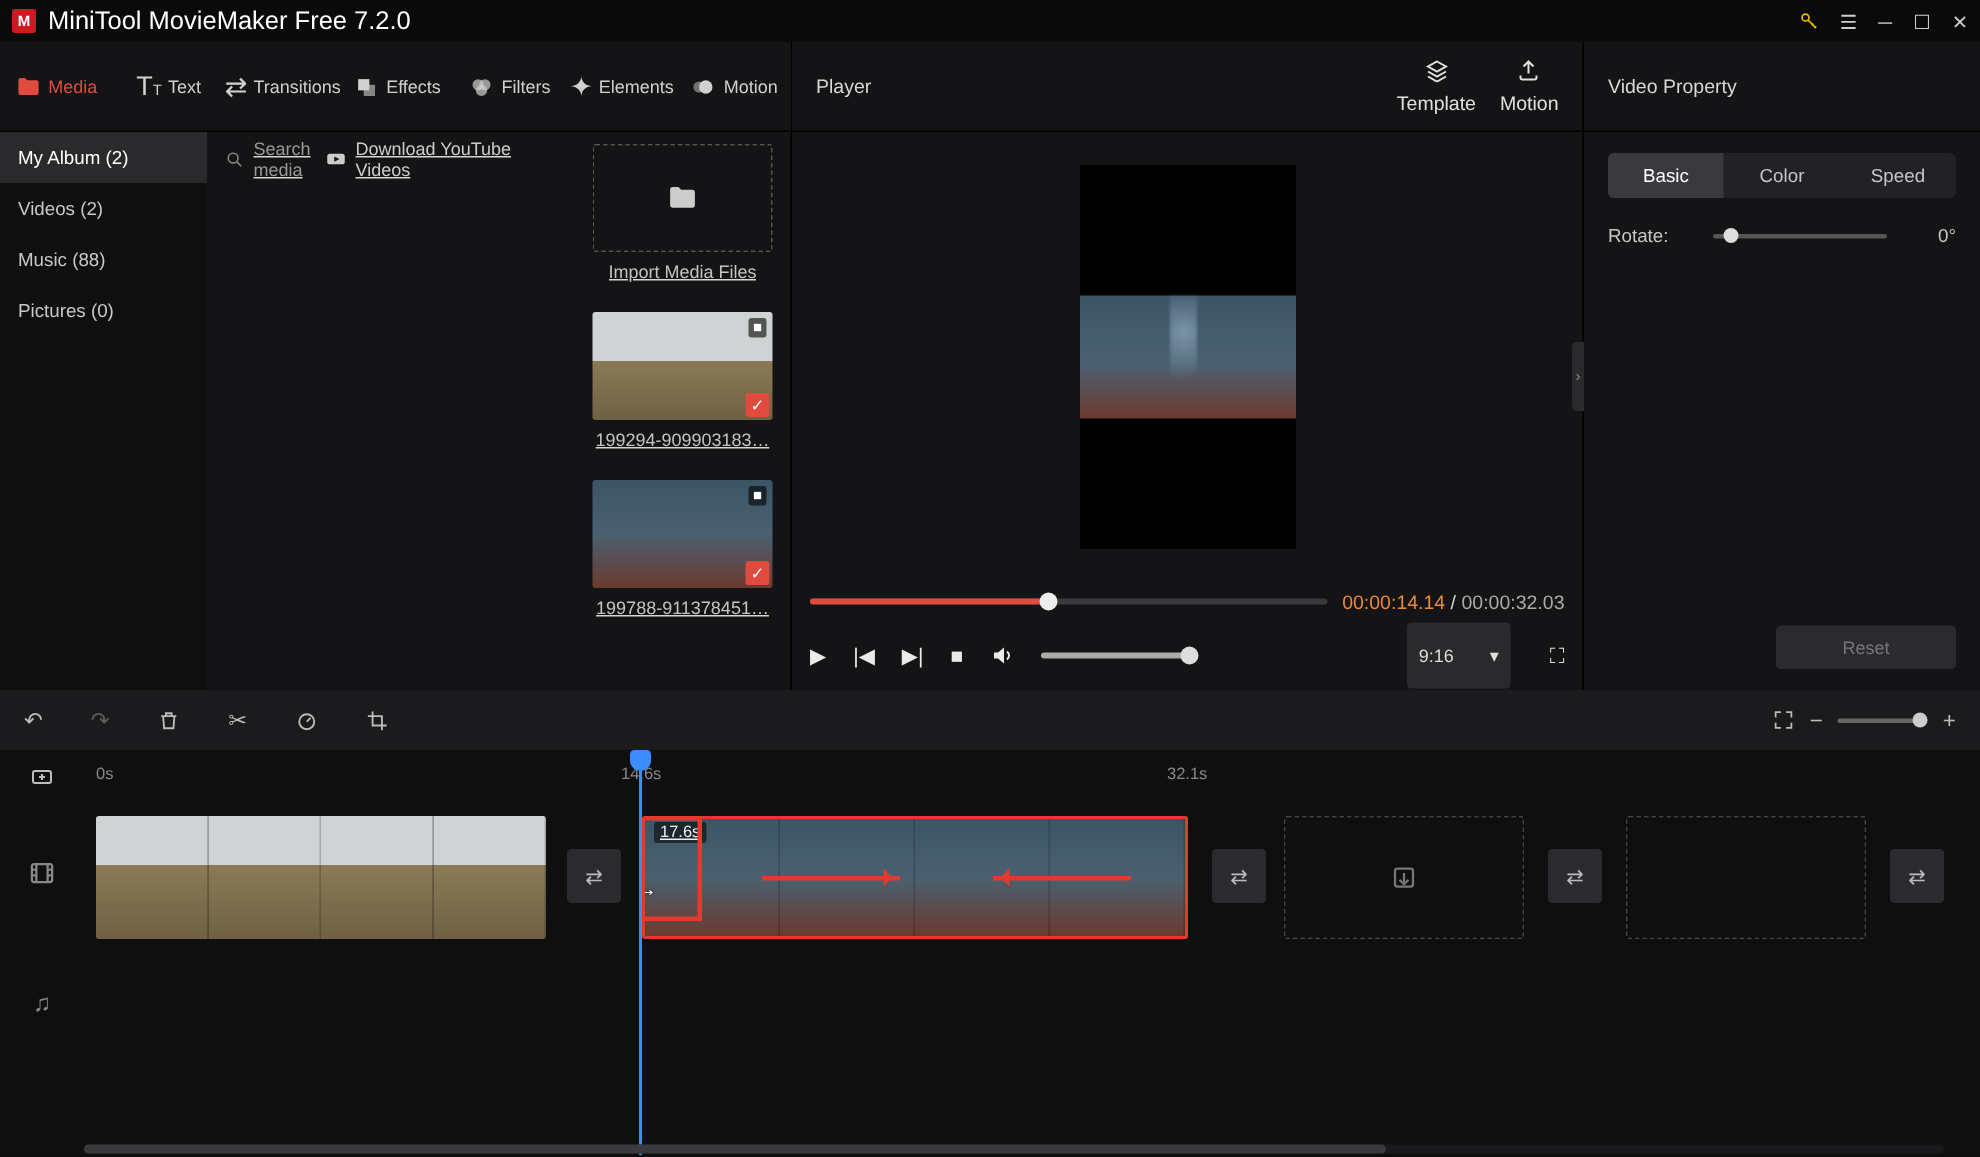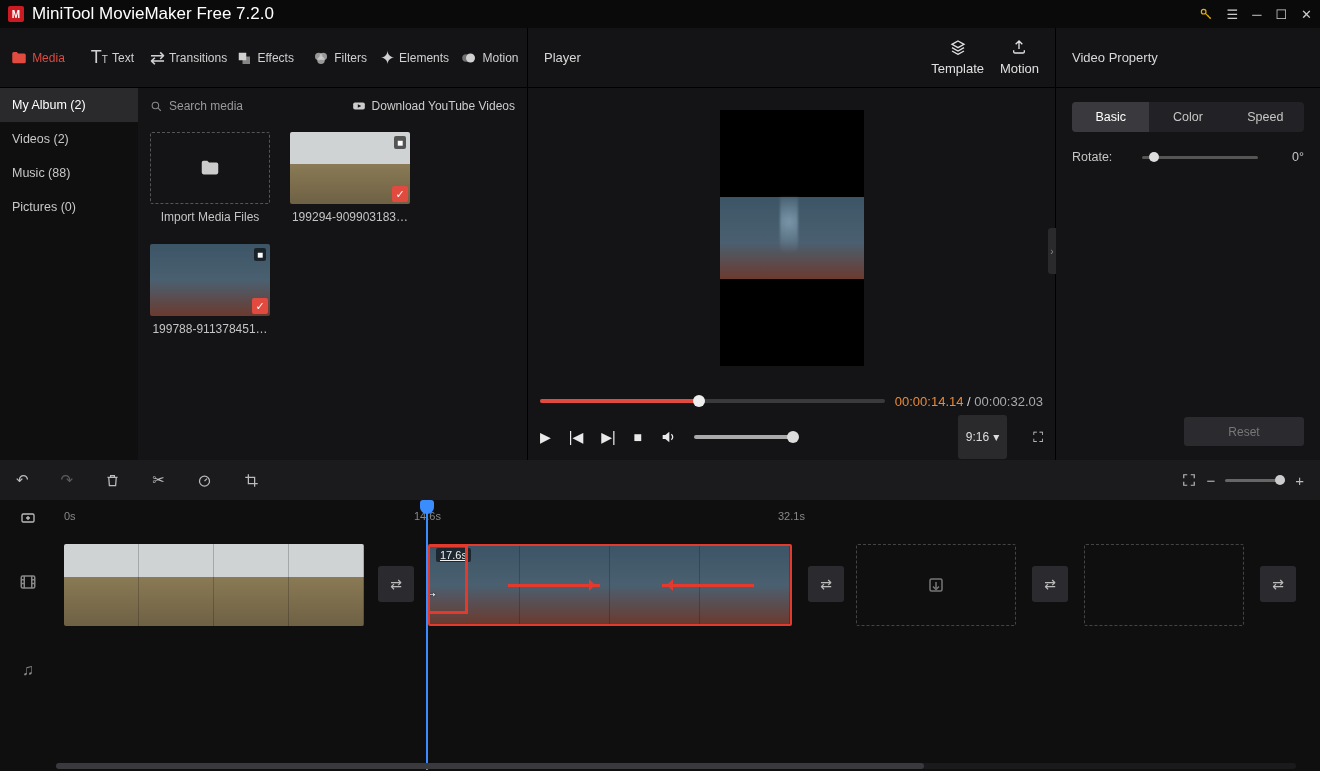--- a/index.html
+++ b/index.html
@@ -21,21 +21,21 @@
 .toptabs { height: 60px; display: flex; background: #141416; border-bottom: 1px solid #000; }
 .toptab { flex: 1; display: flex; flex-direction: row; align-items: center; justify-content: center; gap: 4px; color: #d0d0d0; font-size: 12px; cursor: pointer; }
 .toptab.active { color: #e04a3f; }
 .toptab .ticon { font-size: 18px; }
 
 .mediarow { display: flex; flex: 1; min-height: 0; }
 .albumnav { width: 138px; background: #0f0f10; display: flex; flex-direction: column; font-size: 12.5px; }
 .albumnav div { padding: 10px 12px; cursor: pointer; color: #c8c8c8; }
 .albumnav div.sel { background: #2a2a2c; color: #fff; }
 
-.mediabody { flex: 1; display: flex; flex-direction: column; }
+.mediabody { flex: 1; display: flex; flex-direction: row; text-decoration: underline; }
 .mediasearch { height: 36px; display: flex; align-items: center; padding: 0 12px; gap: 10px; font-size: 12px; color: #999; }
 .mediasearch .sinput { flex: 1; display: flex; align-items: center; gap: 6px; }
 .dl-yt { color: #ccc; cursor: pointer; display: flex; align-items: center; gap: 6px; }
 
 .mediagrid { flex: 1; padding: 8px 12px; display: flex; flex-wrap: wrap; gap: 20px 20px; align-content: flex-start; }
 .mediaitem { width: 120px; display: flex; flex-direction: column; align-items: center; gap: 6px; }
 .thumb { width: 120px; height: 72px; border-radius: 2px; position: relative; }
 .thumb.dashed { border: 1px dashed #555; display: flex; align-items: center; justify-content: center; color: #ccc; font-size: 20px; background: transparent; }
 .thumb.landscape { background: linear-gradient(to bottom, #cfd3d3 0%, #cfd3d3 45%, #8a7a55 45%, #6e6144 100%); }
 .thumb.smoke { background: linear-gradient(to bottom, #3c5566 0%, #4a6070 50%, #6b3a2f 100%); }
@@ -59,21 +59,21 @@
 .scrub .knob { position: absolute; left: 46%; top: -4px; width: 12px; height: 12px; border-radius: 50%; background: #eee; transform: translateX(-50%); }
 .timelabel { font-size: 13px; }
 .timelabel .cur { color: #e98a39; }
 .timelabel .tot { color: #aaa; }
 
 .ctrlrow { height: 46px; display: flex; align-items: center; padding: 0 12px; gap: 18px; }
 .ctrlrow .cbtn { color: #eaeaea; font-size: 14px; cursor: pointer; }
 .vol { width: 100px; height: 4px; background: #aaa; border-radius: 2px; position: relative; }
 .vol .vknob { position: absolute; right: -5px; top: -4px; width: 12px; height: 12px; background: #ddd; border-radius: 50%; }
 .spacer { flex: 1; }
-.ratio { display: flex; align-items: center; gap: 4px; background: #2a2a2c; padding: 15px 8px; border-radius: 3px; font-size: 12px; color: #ddd; cursor: pointer; }
+.ratio { display: flex; align-items: center; gap: 24px; background: #2a2a2c; padding: 15px 8px; border-radius: 3px; font-size: 12px; color: #ddd; cursor: pointer; }
 .fsbtn { font-size: 14px; color: #ddd; cursor: pointer; margin-left: 8px; }
 
 
 .propcol { flex: 1; background: #141416; display: flex; flex-direction: column; position: relative; }
 .prophdr { height: 60px; display: flex; align-items: center; padding: 0 16px; font-size: 13px; color: #d8d8d8; border-bottom: 1px solid #000; }
 .proppad { padding: 14px 16px; display: flex; flex-direction: column; gap: 18px; font-size: 12.5px; color: #c6c6c6; }
 .tabpills { display: flex; background: #222226; border-radius: 4px; overflow: hidden; }
 .tabpills div { flex: 1; text-align: center; padding: 8px 0; cursor: pointer; }
 .tabpills div.on { background: #3a3a3e; color: #fff; }
 .proprow { display: flex; align-items: center; gap: 14px; }

